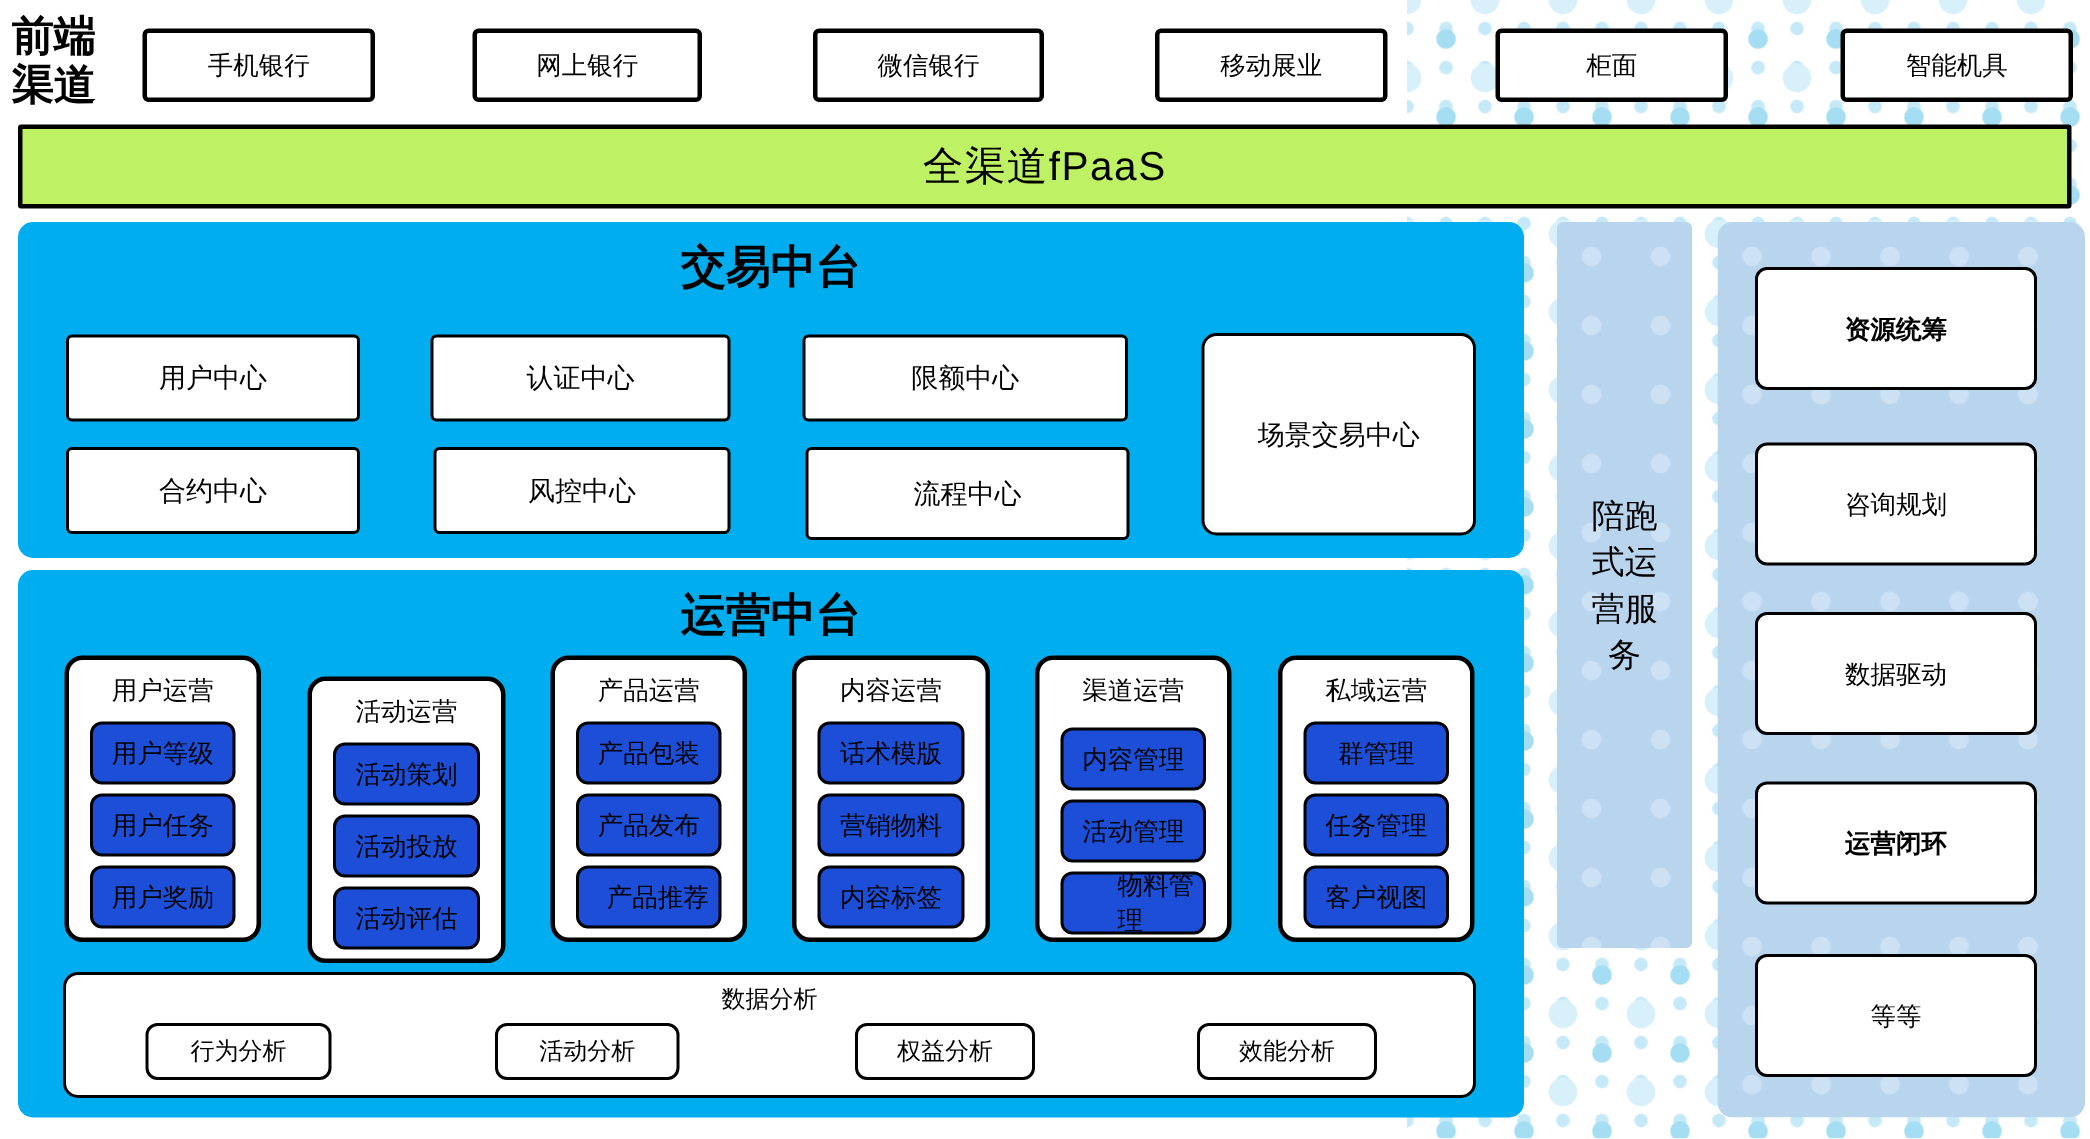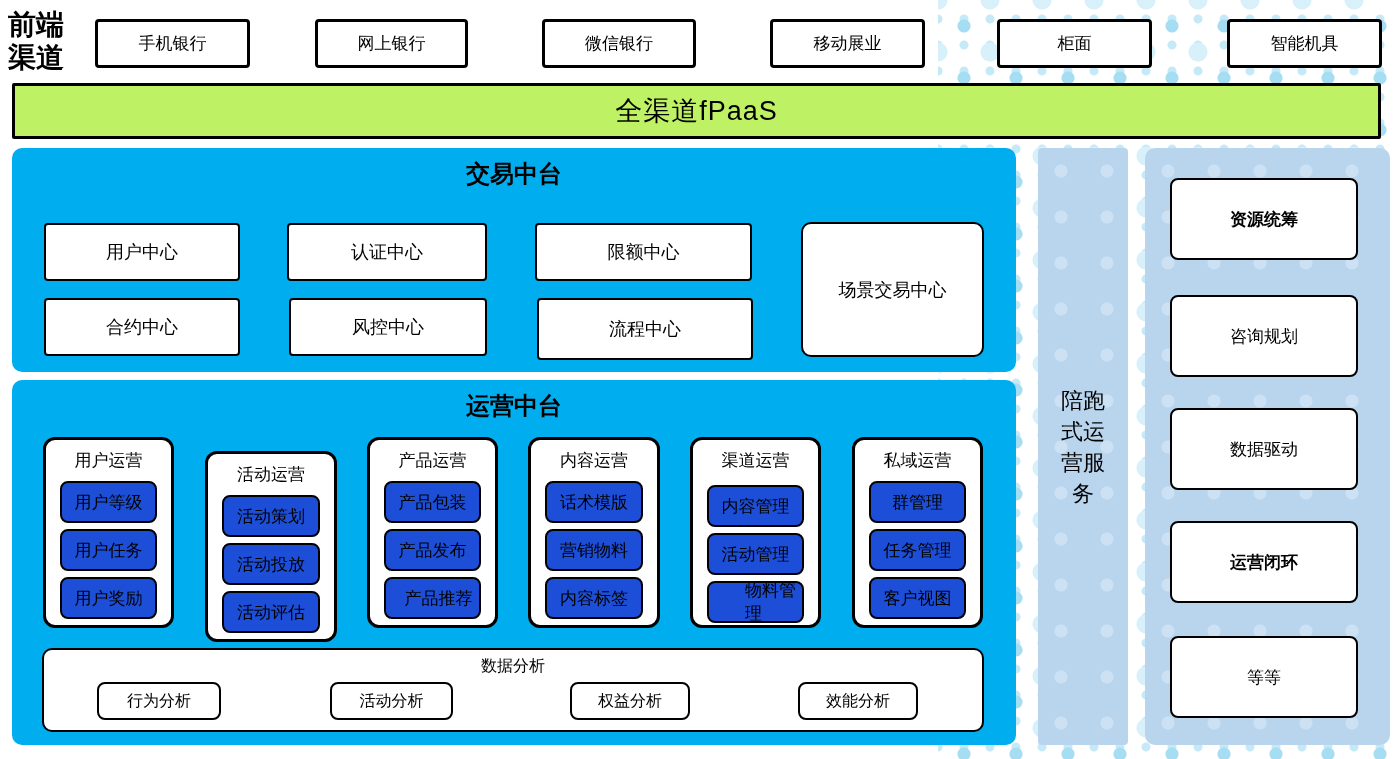--- a/index.html
+++ b/index.html
@@ -14,21 +14,21 @@
     background-position:0 0,26px 26px,13px 6px;}
   .layer{position:absolute;z-index:1;box-sizing:border-box;}
   .wbox{position:absolute;z-index:2;box-sizing:border-box;background:#fff;border:2px solid #000;
     display:flex;align-items:center;justify-content:center;font-size:17px;border-radius:4px;}
   .channel{border-width:3px;border-radius:4px;font-size:17px;}
   .front-label{font-family:"Liberation Serif","DejaVu Serif",serif;font-weight:bold;font-size:28px;
     line-height:33px;width:60px;word-break:break-all;text-align:left;}
   .fpaas{border:3px solid #000;border-radius:2px;background:#bef264;display:flex;align-items:center;
     justify-content:center;font-size:27px;letter-spacing:1px;}
   .bluesec{background:#00aeef;border-radius:10px;}
-  .sec-title{position:absolute;left:0;right:0;top:10px;text-align:center;font-weight:bold;font-size:24px;}
+  .sec-title{position:absolute;left:0;right:0;top:10px;text-align:center;font-weight:bold;font-size:30px;}
   .tallbox{border-radius:10px;font-size:18px;}
   .cbox{font-size:18px;border-radius:4px;}
   .opcol{position:absolute;z-index:2;box-sizing:border-box;background:#fff;border:3px solid #000;border-radius:12px;}
   .opcol-title{position:absolute;left:0;right:0;top:9px;text-align:center;font-size:17px;}
   .opitem{position:absolute;left:14px;right:14px;height:42px;background:#1d4ed8;border:2px solid #000;
     border-radius:8px;display:flex;align-items:center;justify-content:center;font-size:17px;z-index:2;box-sizing:border-box;}
   .analysis{border-radius:10px;}
   .analysis-title{position:absolute;left:0;right:0;top:6px;text-align:center;font-size:16px;}
   .anitem{height:38px;font-size:16px;border-radius:8px;}
   .lightblue{background-color:#b9d5ee;
@@ -110,21 +110,21 @@
   </div>
 
   <div class="wbox analysis" style="left:42px;top:648px;width:942px;height:84px;">
     <div class="analysis-title">数据分析</div>
   </div>
   <div class="wbox anitem" style="left:97px;top:682px;width:124px;">行为分析</div>
   <div class="wbox anitem" style="left:330px;top:682px;width:123px;">活动分析</div>
   <div class="wbox anitem" style="left:570px;top:682px;width:120px;">权益分析</div>
   <div class="wbox anitem" style="left:798px;top:682px;width:120px;">效能分析</div>
 
-  <div class="layer lightblue sidebar" style="left:1038px;top:148px;width:90px;height:597px;">
+  <div class="layer lightblue sidebar" style="left:1038px;top:148px;width:90px;height:484px;">
     <div class="sidebar-text">陪跑式运营服务</div>
   </div>
 
   <div class="layer lightblue rpanel" style="left:1145px;top:148px;width:245px;height:597px;">
     <div class="wbox rbox bold" style="left:25px;top:30px;width:188px;">资源统筹</div>
     <div class="wbox rbox" style="left:25px;top:147px;width:188px;">咨询规划</div>
     <div class="wbox rbox" style="left:25px;top:260px;width:188px;">数据驱动</div>
     <div class="wbox rbox bold" style="left:25px;top:373px;width:188px;">运营闭环</div>
     <div class="wbox rbox" style="left:25px;top:488px;width:188px;">等等</div>
   </div>

